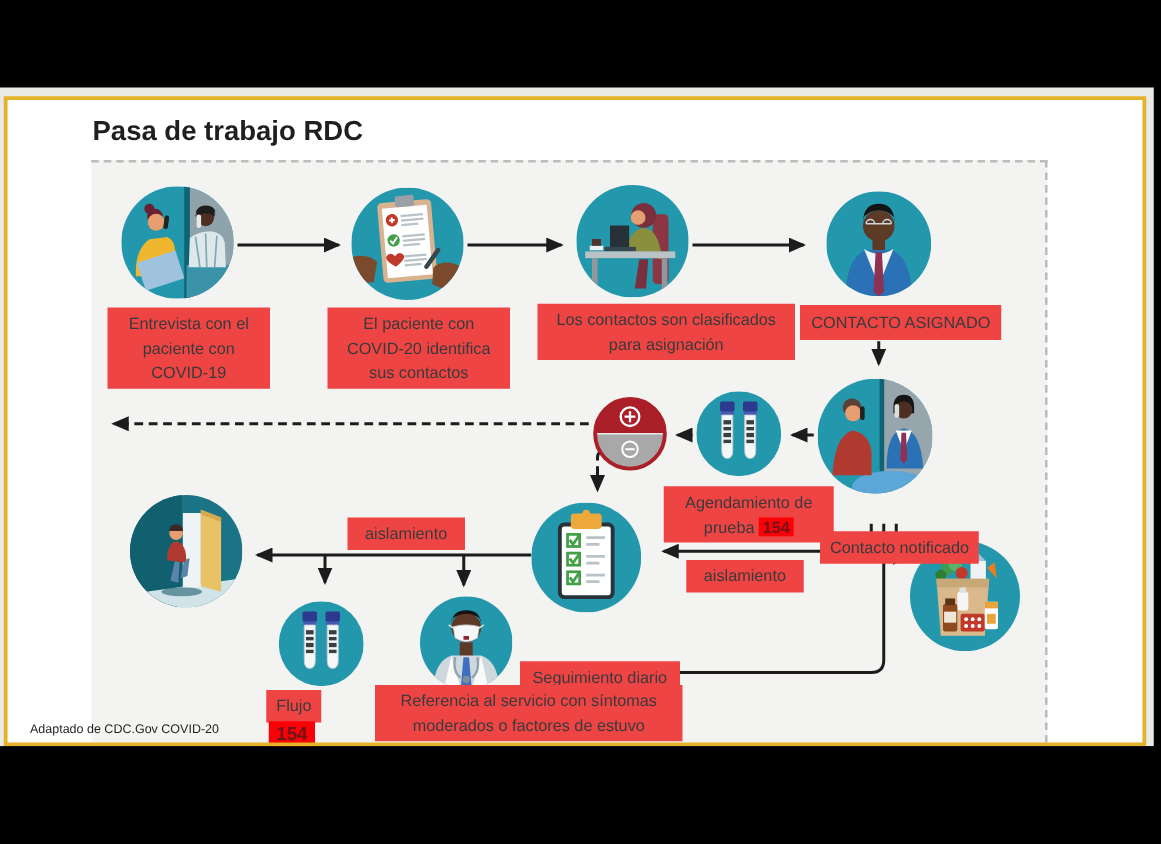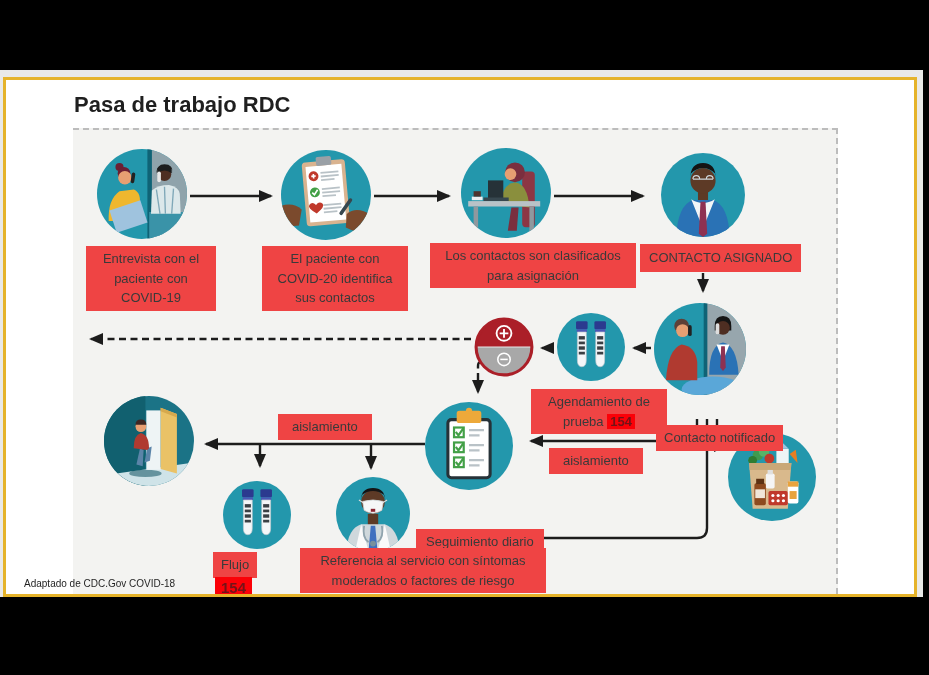--- a/index.html
+++ b/index.html
@@ -315,34 +315,34 @@
           <circle cx="57" cy="77" r="1.8"></circle>
           <circle cx="63" cy="77" r="1.8"></circle>
         </g>
       <rect x="68" y="55" width="12" height="25" rx="2" fill="#ffffff"></rect>
       <rect x="68" y="55" width="12" height="6" fill="#e8a33d"></rect>
       <rect x="70" y="66" width="8" height="9" fill="#e8a33d"></rect>
     </svg>
   </div>
 
   <div class="title z5">Pasa de trabajo RDC</div>
-  <div class="footnote z5">Adaptado de CDC.Gov COVID-18</div>
+  <div class="footnote z5">Adaptado de CDC.Gov COVID-20</div>
 
   <div class="lbl z5" style="left:86px;top:246px;width:116px;">Entrevista con el paciente con COVID-19</div>
   <div class="lbl z5" style="left:262px;top:246px;width:132px;">El paciente con COVID-20 identifica sus contactos</div>
   <div class="lbl z5" style="left:430px;top:243px;width:192px;">Los contactos son clasificados para asignación</div>
   <div class="lbl z5 nowrap" style="left:640px;top:244px;padding:4px 9px;">CONTACTO ASIGNADO</div>
   <div class="lbl z5" style="left:531px;top:389px;width:122px;">
     <span>Agendamiento de prueba</span>
     <span class="hl">154</span>
   </div>
   <div class="lbl z5 nowrap" style="left:549px;top:448px;padding:3px 14px;">aislamiento</div>
   <div class="lbl z5 nowrap" style="left:656px;top:409px;padding:3px 8px;margin-top:16px;">Contacto notificado</div>
   <div class="lbl z5 nowrap" style="left:278px;top:414px;padding:3px 14px;">aislamiento</div>
   <div class="lbl z5 nowrap" style="left:416px;top:495px;padding:3px 10px;margin-top:34px;">Seguimiento diario</div>
   <div class="lbl z5 nowrap" style="left:213px;top:552px;padding:3px 8px;">Flujo</div>
   <div class="hl-box z5" style="left:215px;top:577px;">154</div>
-  <div class="lbl z5" style="left:300px;top:548px;width:232px;">Referencia al servicio con síntomas moderados o factores de riesgo</div>
+  <div class="lbl z5" style="left:300px;top:548px;width:232px;">Referencia al servicio con síntomas moderados o factores de estuvo</div>
 
   <div class="slide-border"></div>
   <div class="band-bottom"></div>
 
 </div>
 
 </body></html>

